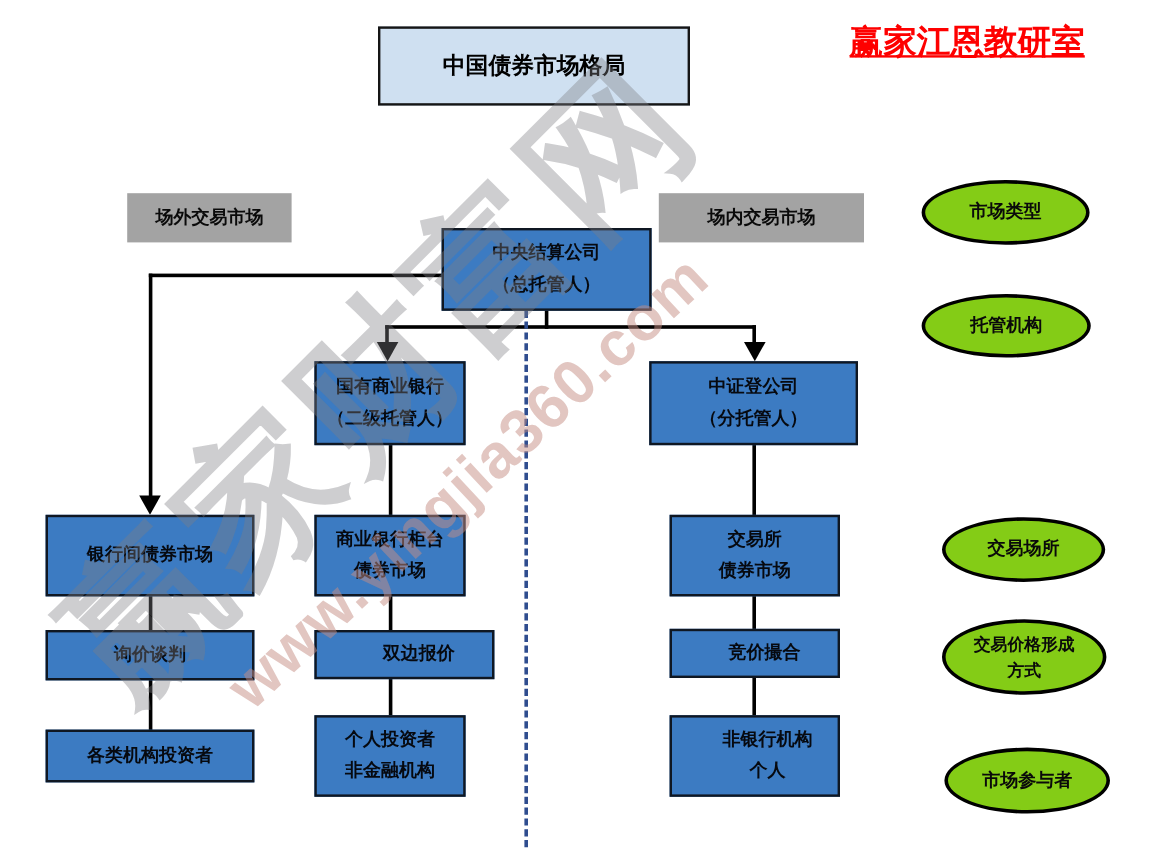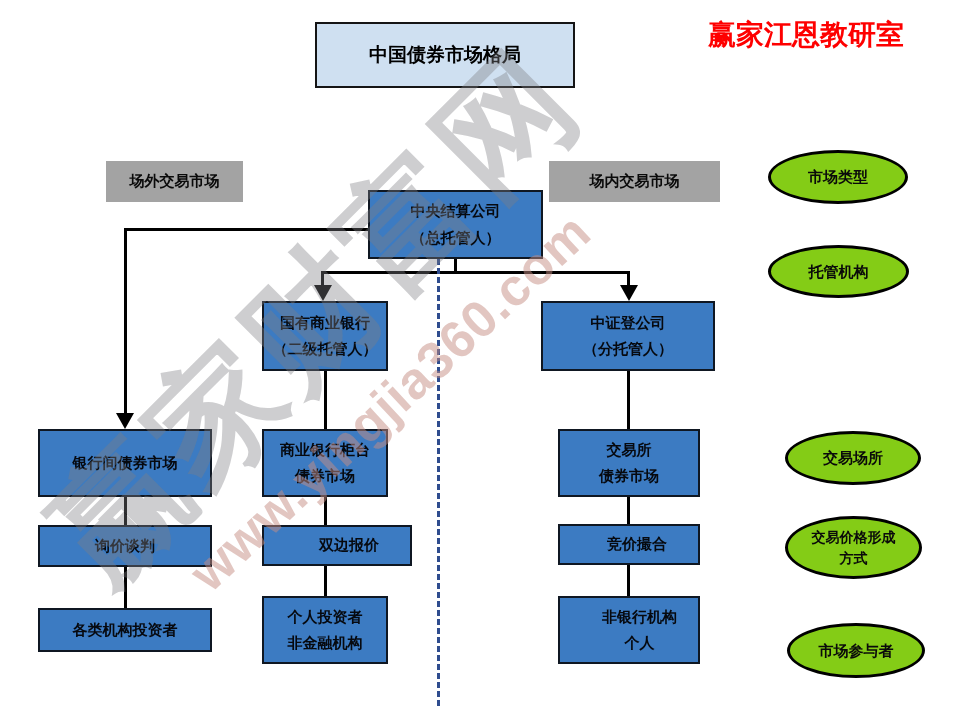--- a/index.html
+++ b/index.html
@@ -17,21 +17,21 @@
             color:#000000;z-index:3;}
   .ellipse{position:absolute;background:#84cc16;border:3px solid #000;border-radius:50%;
            box-sizing:border-box;display:flex;flex-direction:column;align-items:center;
            justify-content:center;font-weight:bold;font-size:15px;color:#0a0a0a;
            line-height:1.45;z-index:3;text-align:center;}
   .line{position:absolute;background:#000;z-index:2;}
   .arrow-down{position:absolute;width:0;height:0;border-left:9px solid transparent;
               border-right:9px solid transparent;border-top:16px solid #000;z-index:2;}
   .dashline{position:absolute;width:0;border-left:3px dashed #2f4d8f;z-index:2;}
   .brand{position:absolute;left:708px;top:16px;width:250px;font-family:"Liberation Serif",serif;
-         font-weight:bold;font-size:28px;color:#fe0000;z-index:6;white-space:nowrap;}
+         font-weight:bold;font-size:28px;color:#fe0000;z-index:6;white-space:nowrap;text-decoration:underline;}
   .wm-big{position:absolute;left:-20px;top:240px;width:650px;text-align:center;
           font-weight:bold;font-size:130px;letter-spacing:6px;color:rgba(125,125,132,0.38);
           transform:rotate(-45deg);z-index:5;white-space:nowrap;pointer-events:none;}
   .wm-url{position:absolute;left:75px;top:372px;width:630px;text-align:center;
           font-weight:bold;font-size:52px;letter-spacing:1px;color:rgba(198,142,132,0.5);
           transform:rotate(-43deg);z-index:5;white-space:nowrap;pointer-events:none;}
 </style>
 </head>
 <body>
 

